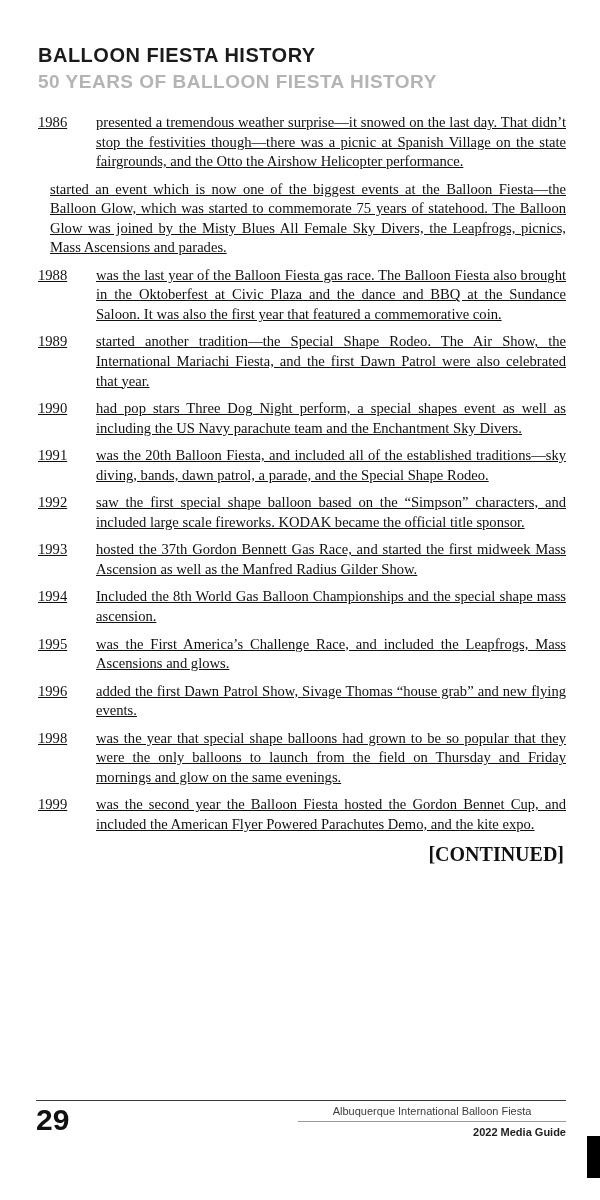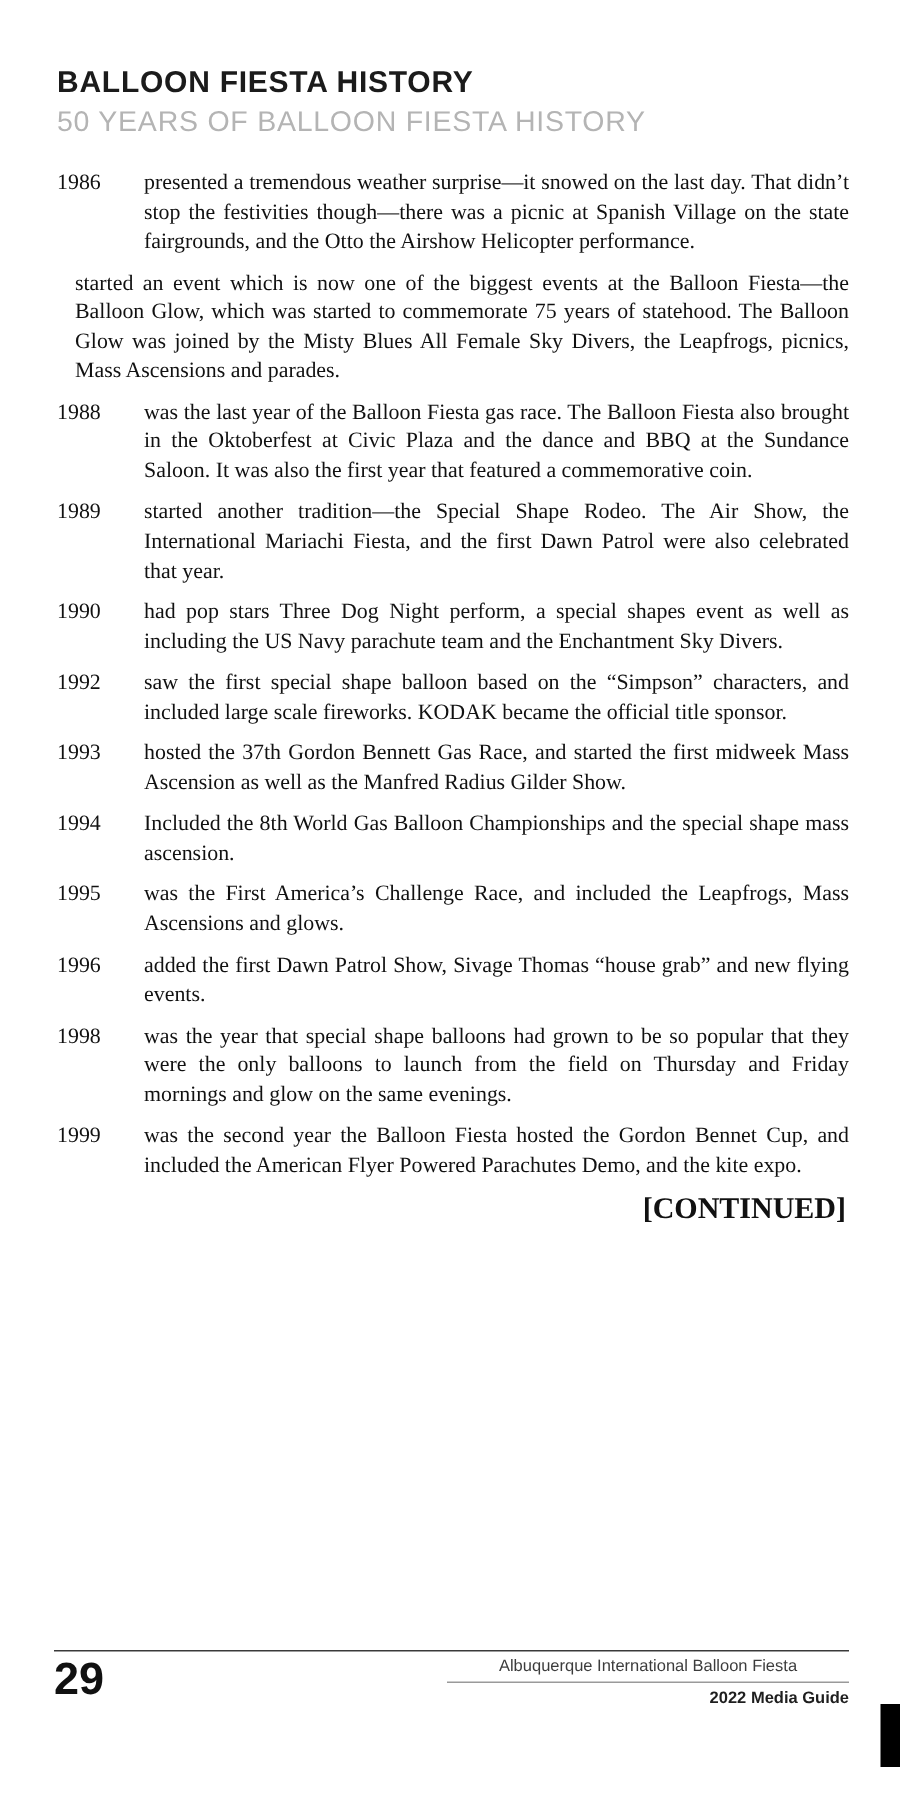--- a/index.html
+++ b/index.html
@@ -19,28 +19,29 @@
   .title {
     font-family: "Liberation Sans", sans-serif;
     font-weight: 700;
     font-size: 20px;
     letter-spacing: 0.5px;
     color: #1b1b1b;
     margin: 0 0 4px 0;
   }
   .subtitle {
     font-family: "Liberation Sans", sans-serif;
-    font-weight: 400;
+    font-weight: 700;
     font-size: 19px;
     letter-spacing: 0.5px;
     color: #b4b4b4;
     margin: 0 0 14px 0;
   }
   .timeline {
     margin-top: 20px;
+    text-decoration: underline;
   }
   .entry {
     display: flex;
     margin-bottom: 8px;
   }
   .entry .year {
     width: 46px;
     flex-shrink: 0;
     font-size: 14.6px;
     line-height: 1.34;
@@ -128,20 +129,24 @@
     </div>
     <div class="entry">
       <div class="year">1989</div>
       <div class="text">started another tradition—the Special Shape Rodeo.  The Air Show, the International Mariachi Fiesta, and the first Dawn Patrol were also celebrated that year.</div>
     </div>
     <div class="entry">
       <div class="year">1990</div>
       <div class="text">had pop stars Three Dog Night perform, a special shapes event as well as including the US Navy parachute team and the Enchantment Sky Divers.</div>
     </div>
     <div class="entry">
+      <div class="year">1991</div>
+      <div class="text">was the 20th Balloon Fiesta, and included all of the established traditions—sky diving, bands, dawn patrol, a parade, and the Special Shape Rodeo.</div>
+    </div>
+    <div class="entry">
       <div class="year">1992</div>
       <div class="text">saw the first special shape balloon based on the “Simpson” characters, and included large scale fireworks. KODAK became the official title sponsor.</div>
     </div>
     <div class="entry">
       <div class="year">1993</div>
       <div class="text">hosted the 37th Gordon Bennett Gas Race, and started the first midweek Mass Ascension as well as the Manfred Radius Gilder Show.</div>
     </div>
     <div class="entry">
       <div class="year">1994</div>
       <div class="text">Included the 8th World Gas Balloon Championships and the special shape mass ascension.</div>

